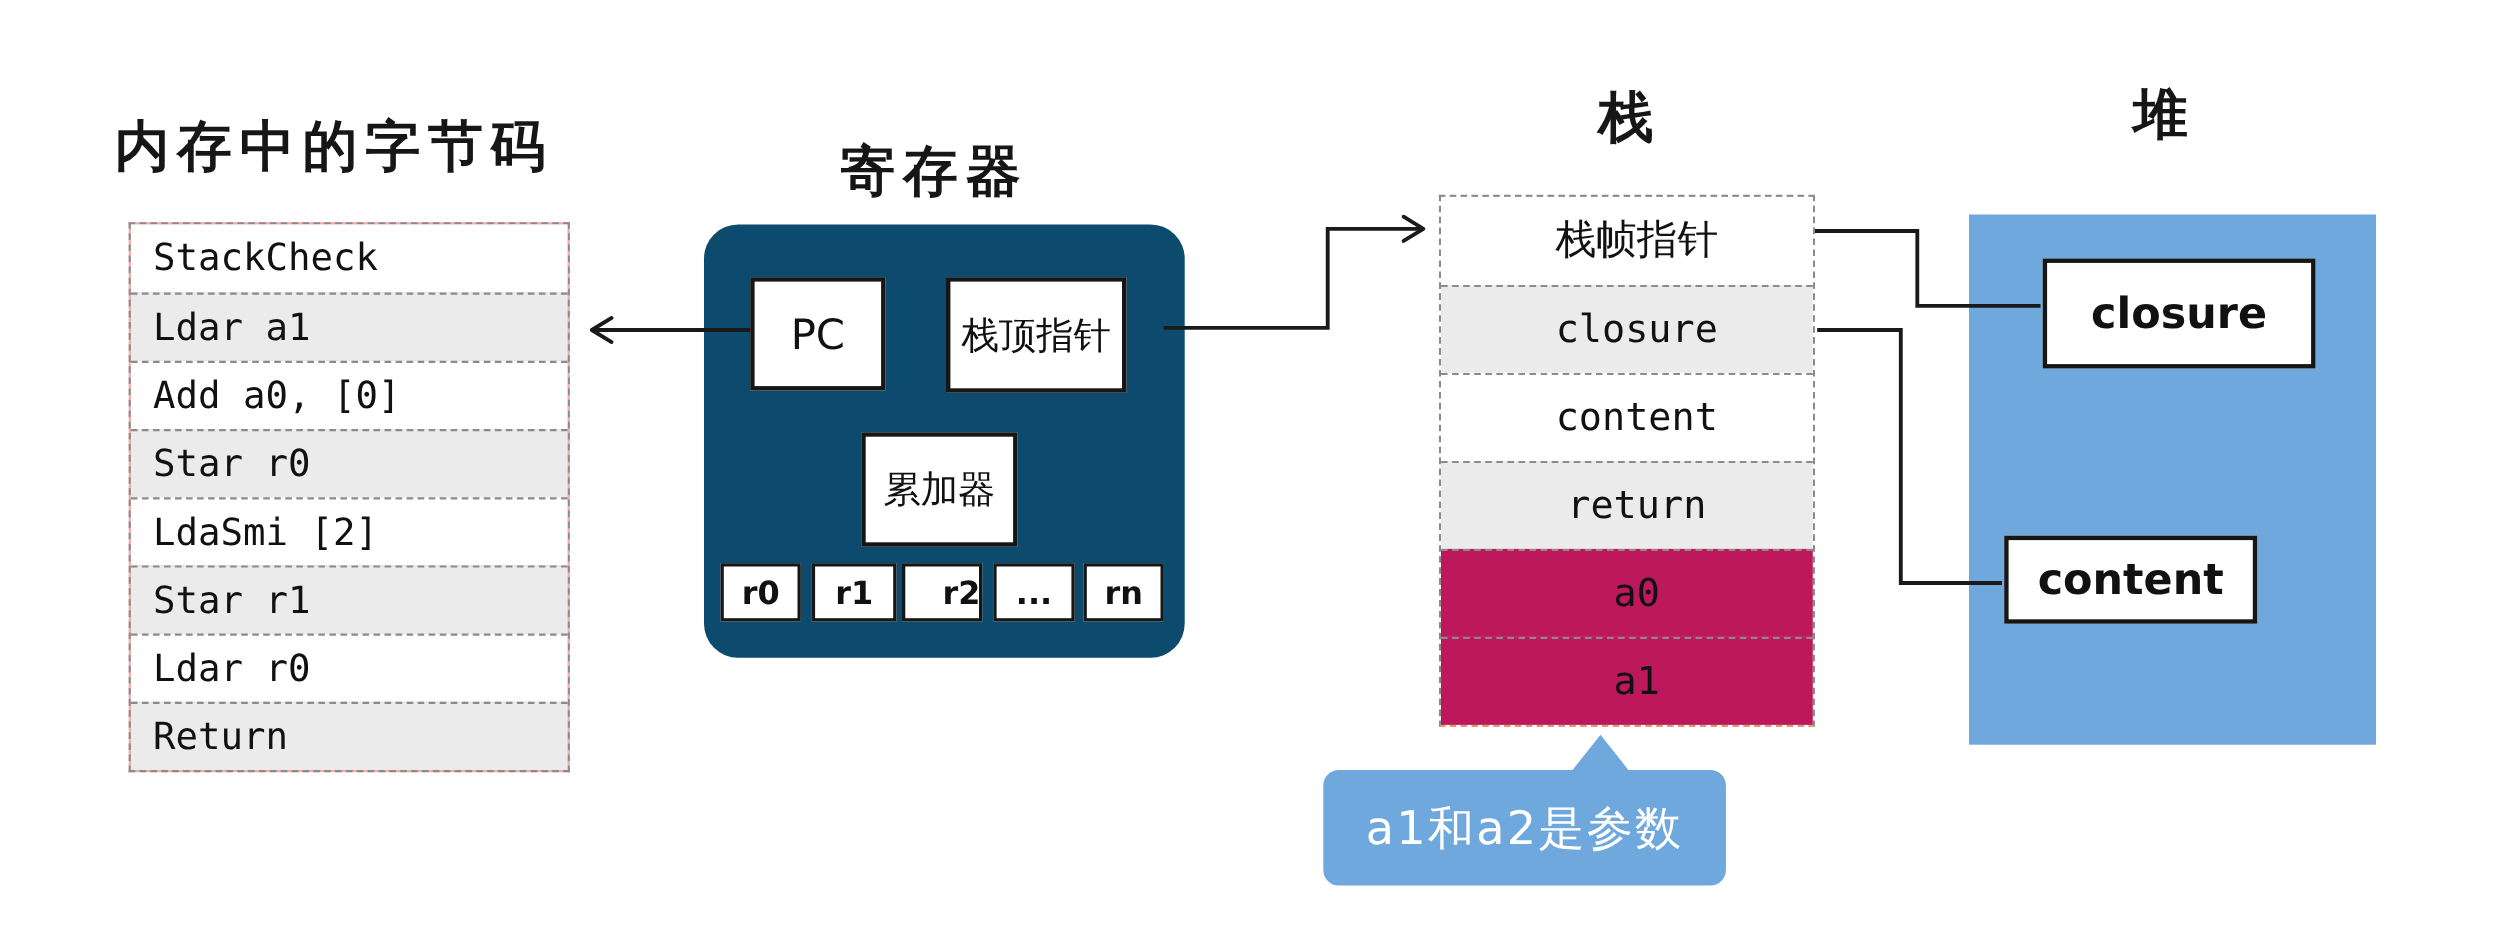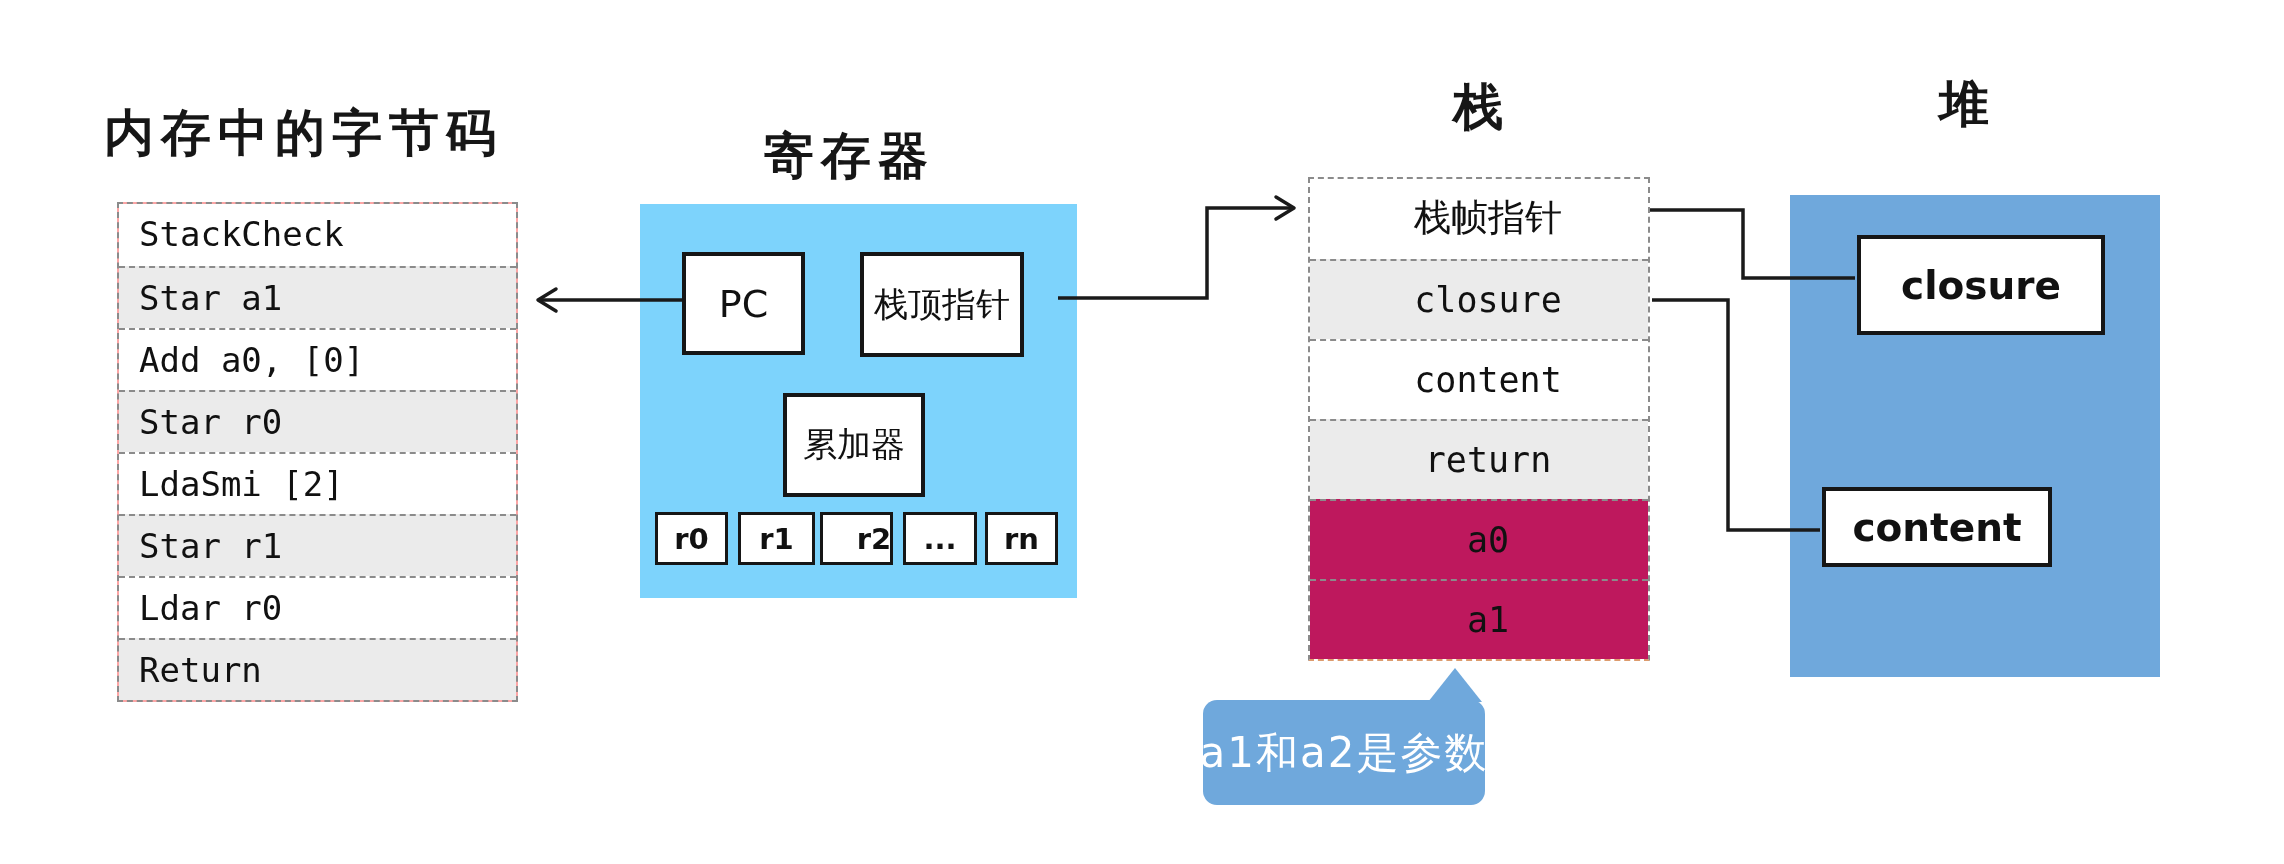--- a/index.html
+++ b/index.html
@@ -34,21 +34,22 @@
     border-top:2px dashed #8b8b8b;
     white-space:nowrap;
   }
   .bc-row:first-child { border-top:none; }
   .row-gray { background:#ebebeb; }
   .row-white { background:#ffffff; }
   .row-orange { background:#be185d; }
   
   .reg-box {
     position:absolute; left:640px; top:204px; width:437px; height:394px;
-    background:#7dd3fc;
+    background:#0c4a6e;
+    border-radius:31px;
   }
   .wbox {
     position:absolute;
     background:#ffffff;
     border:4px solid #161616;
     display:flex; align-items:center; justify-content:center;
     white-space:nowrap;
   }
   .pc-box   { left:42px;  top:48px;  width:123px; height:103px; font-size:38px; }
   .stp-box  { left:220px; top:48px;  width:164px; height:105px; font-size:34px; }
@@ -79,21 +80,21 @@
   .stack-row.cjk { font-family:"DejaVu Sans", sans-serif; font-size:37px; }
   
   .heap-box {
     position:absolute; left:1790px; top:195px; width:370px; height:482px;
     background:#6fa8dc;
   }
   .closure-box { left:67px; top:40px;  width:248px; height:100px; font-size:39px; font-weight:bold; }
   .content-box { left:32px; top:292px; width:230px; height:80px;  font-size:39px; font-weight:bold; }
   
   .callout {
-    position:absolute; left:1203px; top:700px; width:282px; height:105px;
+    position:absolute; left:1203px; top:700px; width:366px; height:105px;
     background:#6fa8dc;
     border-radius:14px;
     display:flex; align-items:center; justify-content:center;
     color:#ffffff;
     font-size:42px;
     letter-spacing:2px;
     white-space:nowrap;
   }
   .callout-tail {
     position:absolute; left:225px; top:-32px;
@@ -113,21 +114,21 @@
 
 <div class="canvas">
 
   <div class="section-title" style="left:104px; top:100px;">内存中的字节码</div>
   <div class="section-title" style="left:764px; top:106px;margin-top:17px;">寄存器</div>
   <div class="section-title" style="left:1453px; top:74px;">栈</div>
   <div class="section-title" style="left:1939px; top:71px;">堆</div>
 
   <div class="bc-table">
     <div class="bc-row row-white">StackCheck</div>
-    <div class="bc-row row-gray">Star a1</div>
+    <div class="bc-row row-gray">Ldar a1</div>
     <div class="bc-row row-white">Add a0, [0]</div>
     <div class="bc-row row-gray">Star r0</div>
     <div class="bc-row row-white">LdaSmi [2]</div>
     <div class="bc-row row-gray">Star r1</div>
     <div class="bc-row row-white">Ldar r0</div>
     <div class="bc-row row-gray">Return</div>
   </div>
 
   <div class="reg-box">
     <div class="wbox pc-box">PC</div>

